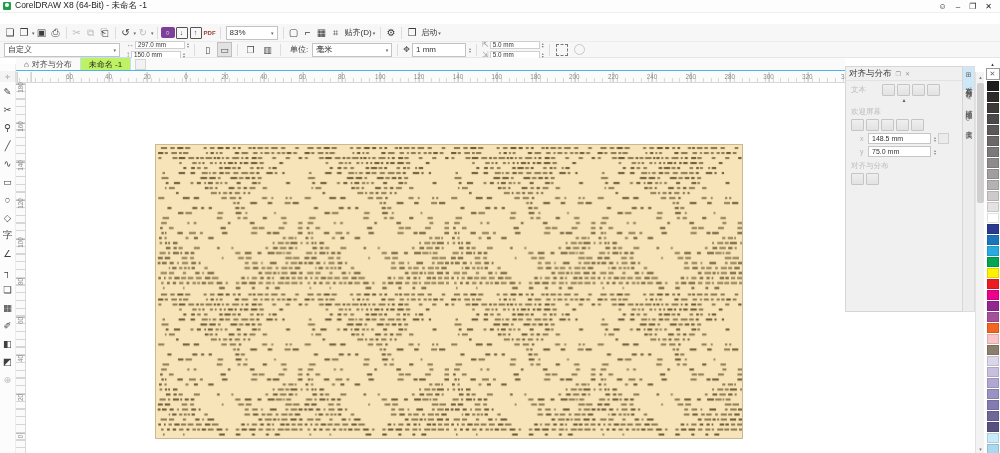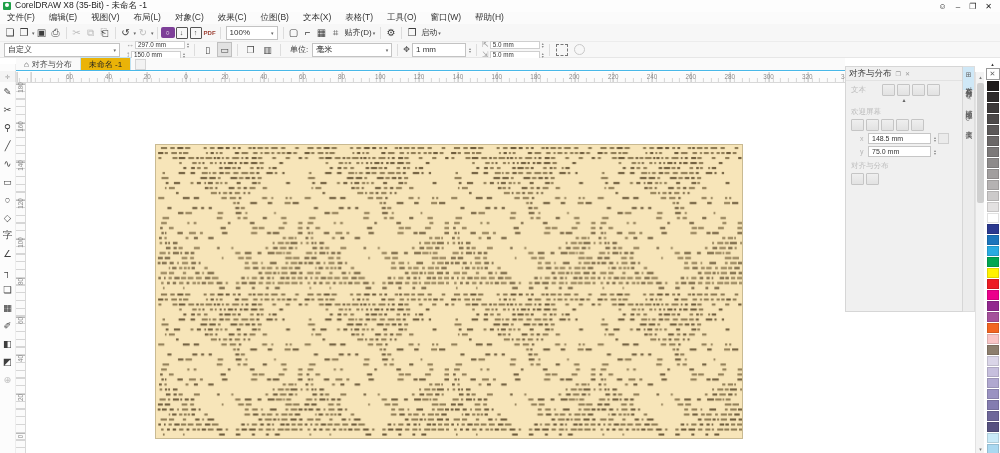--- a/index.html
+++ b/index.html
@@ -39,21 +39,21 @@
   .discircle{width:9px;height:9px;border:1px solid #c9c9c9;border-radius:50%;}
   .tinyic{font-size:8px;color:#555;}
   .tinyic.gray{color:#9a9a9a;}
   
   #workspace{left:0;top:58px;width:1000px;height:395px;}
   #toolbox{left:0;top:6px;width:16px;height:389px;background:#fcfcfc;border-right:1px solid #ededed;display:flex;flex-direction:column;align-items:center;box-sizing:border-box;}
   .tool{width:14px;height:18px;display:flex;align-items:center;justify-content:center;font-size:9.5px;color:#3f3f3f;}
   .tool.dis{color:#c3c3c3;}
   #tabbar{left:16px;top:0;width:829px;height:13px;background:#fafafa;border-bottom:1px solid #49b8e8;display:flex;align-items:flex-end;box-sizing:border-box;}
   .doctab{display:flex;align-items:center;height:12px;padding:0 8px;font-size:8px;color:#444;gap:3px;}
-  .doctab.active{background:#eab308;border:1px solid #bfe2f3;border-bottom:none;color:#222;}
+  .doctab.active{background:#bef264;border:1px solid #bfe2f3;border-bottom:none;color:#222;}
   #newtab-btn{width:9px;height:9px;border:1px solid #d5d5d5;background:#f2f2f2;margin-left:4px;}
   #hruler{left:16px;top:14px;width:829px;height:11px;background:#fbfbfb;border-bottom:1px solid #d8d8d8;box-sizing:border-box;
      background-image:repeating-linear-gradient(90deg,#b9b9b9 0 1px,transparent 1px 38.83px),
                       repeating-linear-gradient(90deg,#d6d6d6 0 1px,transparent 1px 7.77px);
      background-size:100% 100%,100% 4px;background-position:14.6px 0,2.9px 100%;background-repeat:repeat,repeat-x;}
   #ruler-corner{position:absolute;left:-16px;top:-1px;width:15px;height:11px;background:#f4f4f4;border-right:1px solid #ddd;font-size:6px;color:#999;display:flex;align-items:center;justify-content:center;}
   .rlabel{position:absolute;top:1px;transform:translateX(-50%);font-size:6.3px;color:#8b8b8b;}
   #canvas{left:16px;top:25px;width:959px;height:370px;background:#fff;}
   #vruler{position:absolute;left:0;top:0;width:10px;height:370px;background:#fbfbfb;border-right:1px solid #d8d8d8;box-sizing:border-box;
      background-image:repeating-linear-gradient(180deg,#b9b9b9 0 1px,transparent 1px 38.78px),
@@ -93,43 +93,29 @@
   .swatch{width:12px;height:10px;flex:0 0 auto;border:1px solid rgba(0,0,0,0.12);box-sizing:border-box;}
   #no-color-swatch{width:12px;height:10px;background:#fff;border:1px solid #999;color:#666;font-size:7px;line-height:9px;text-align:center;flex:0 0 auto;}
 </style>
 </head>
 <body>
 
 <div id="app">
 
   <div id="titlebar" class="abs">
     <span id="corel-logo"></span>
-    <span id="title-text">CorelDRAW X8 (35-Bit) - 未命名 -1</span>
+    <span id="title-text">CorelDRAW X8 (64-Bit) - 未命名 -1</span>
     <span id="win-controls">
       <span>☺</span>
       <span>–</span>
       <span>❐</span>
       <span>✕</span>
     </span>
   </div>
 
-  <div id="menubar" class="abs">
-      <span class="menu-item">文件(F)</span>
-      <span class="menu-item">编辑(E)</span>
-      <span class="menu-item">视图(V)</span>
-      <span class="menu-item">布局(L)</span>
-      <span class="menu-item">对象(C)</span>
-      <span class="menu-item">效果(C)</span>
-      <span class="menu-item">位图(B)</span>
-      <span class="menu-item">文本(X)</span>
-      <span class="menu-item">表格(T)</span>
-      <span class="menu-item">工具(O)</span>
-      <span class="menu-item">窗口(W)</span>
-      <span class="menu-item">帮助(H)</span>
-    </div>
 
   <div id="toolbar" class="abs">
     <span class="tb">❏</span>
     <span class="tb">❐</span>
     <span class="dd">▾</span>
     <span class="tb">▣</span>
     <span class="tb">⎙</span>
     <span class="sep"></span>
     <span class="tb dis">✂</span>
     <span class="tb dis">⧉</span>
@@ -143,21 +129,21 @@
     <span id="search-btn" class="tb">○</span>
     <span class="tb">
         <span class="boxic">↓</span>
       </span>
     <span class="tb">
         <span class="boxic">↑</span>
       </span>
     <span id="pdf-btn" class="tb">PDF</span>
     <span class="sep"></span>
     <span id="zoom-combo" class="combo">
-      <span>100%</span>
+      <span>83%</span>
       <span class="dd">▾</span>
     </span>
     <span class="sep"></span>
     <span class="tb">▢</span>
     <span class="tb">⌐</span>
     <span class="tb">▦</span>
     <span class="tb">⌗</span>
     <span class="txtbtn">
       <span>贴齐(D)</span>
       <span class="dd">▾</span>

